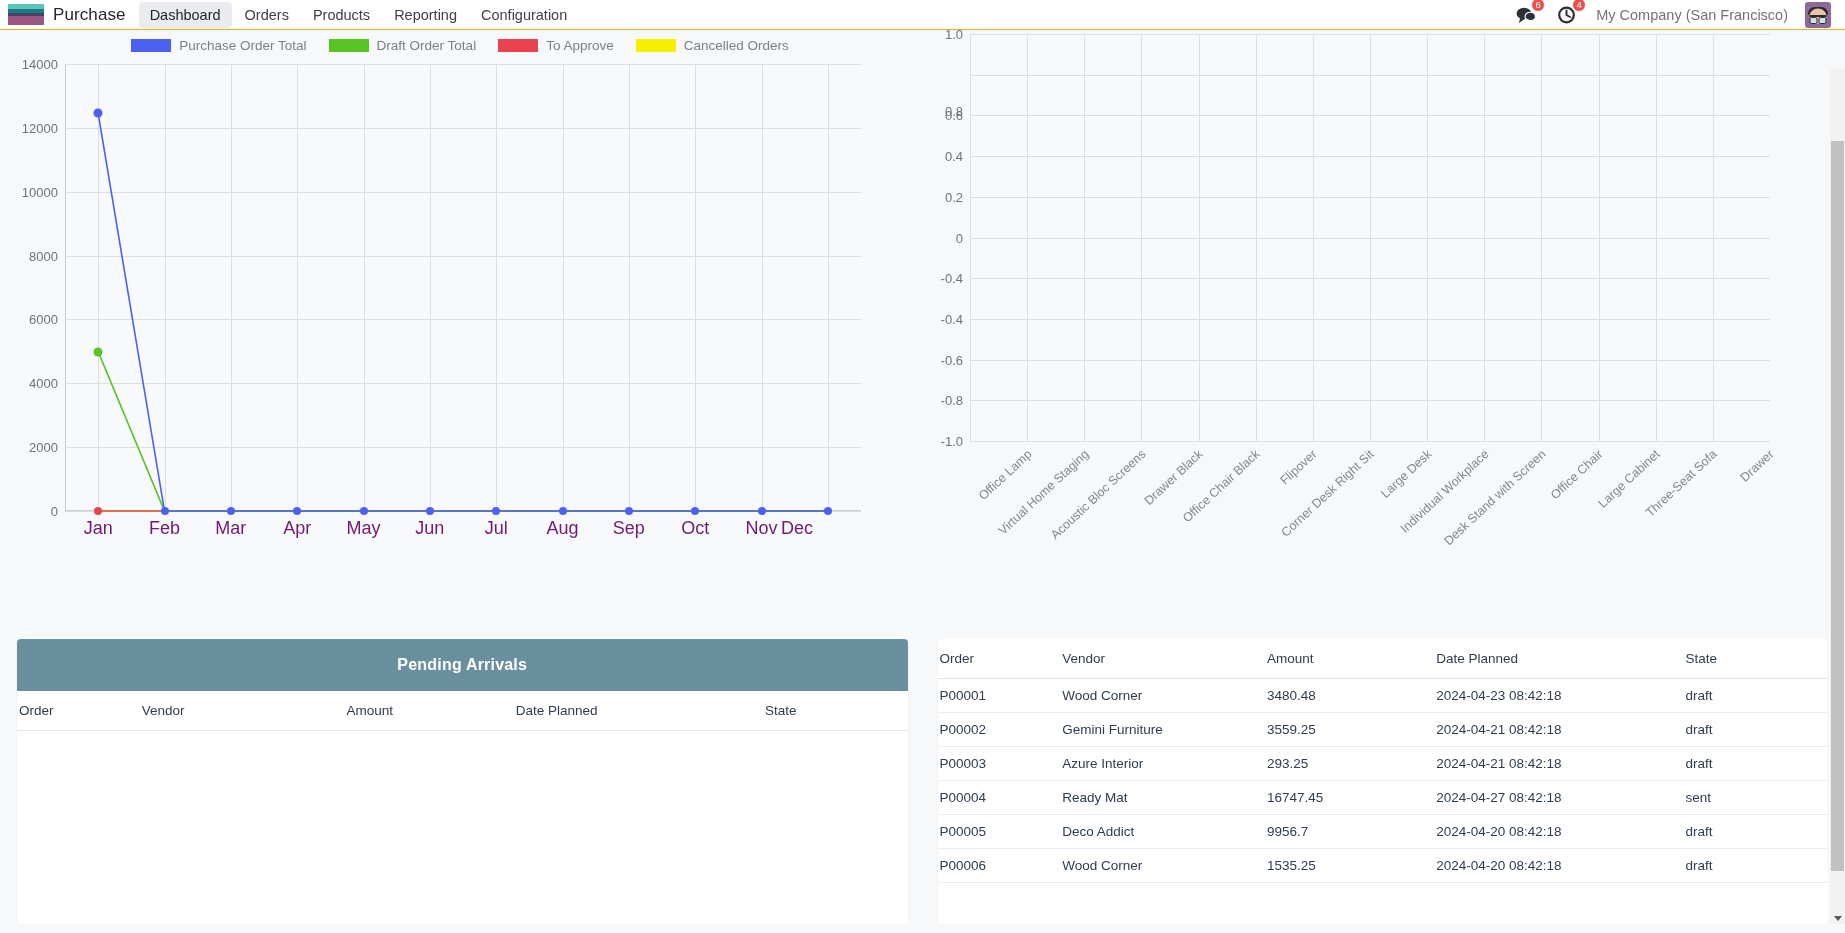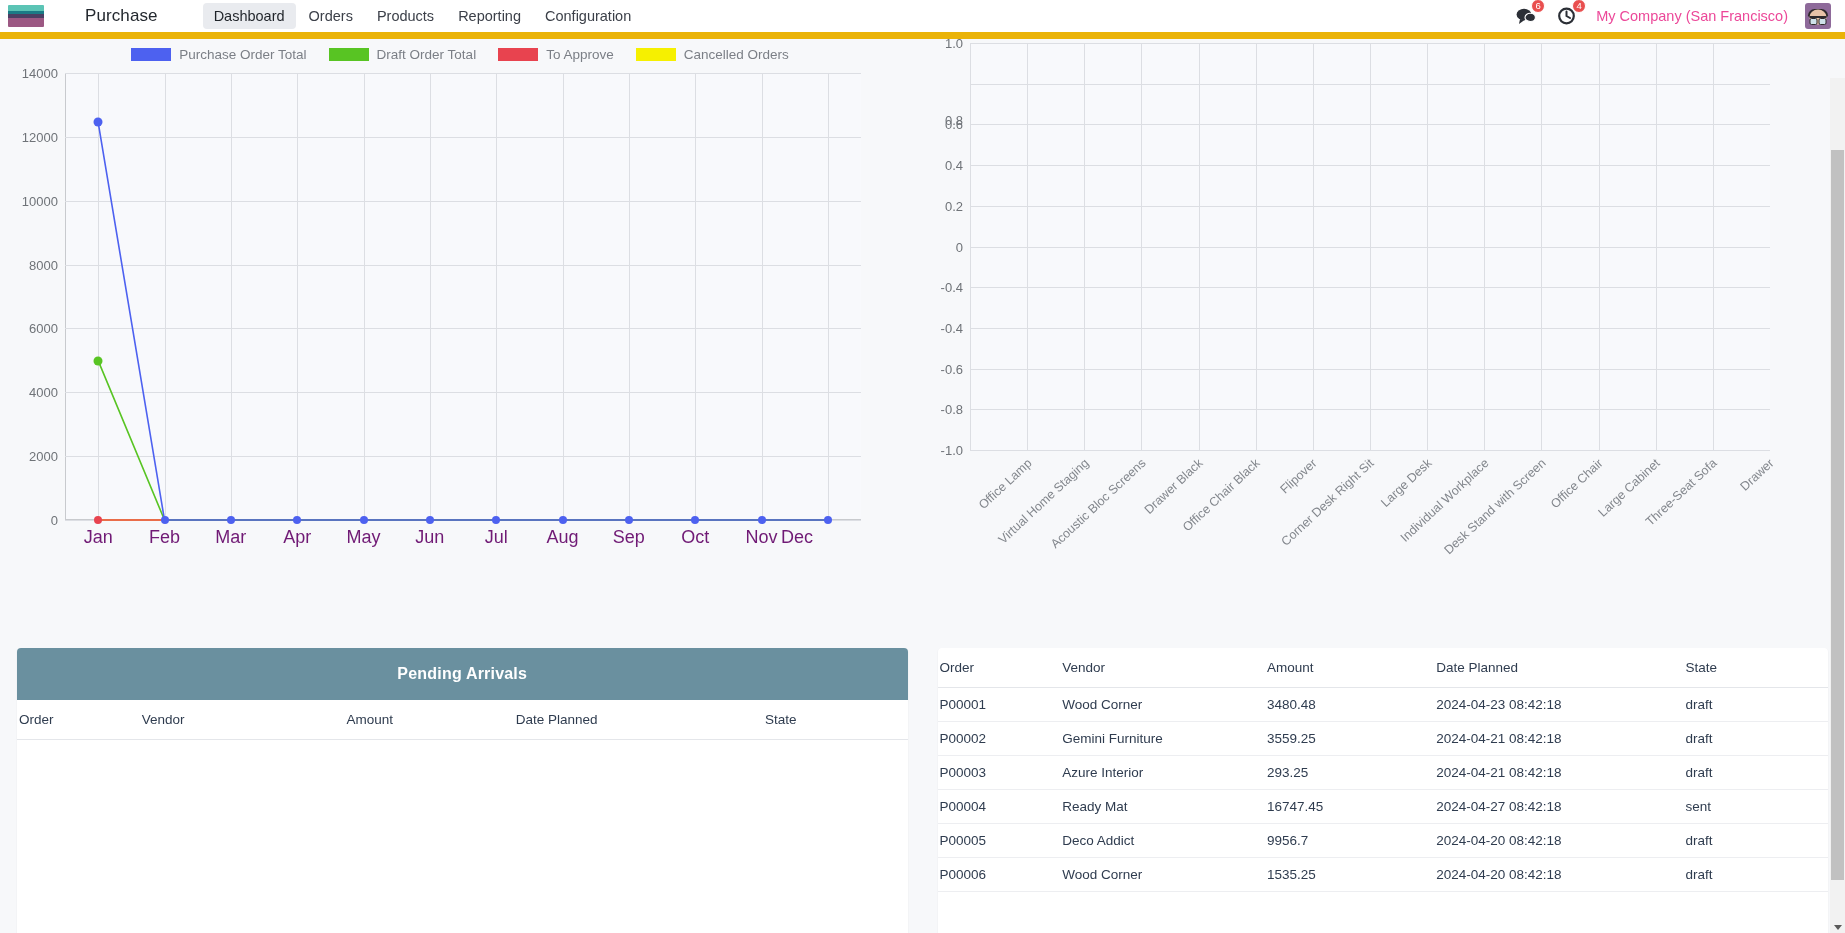--- a/index.html
+++ b/index.html
@@ -5,29 +5,28 @@
   * { box-sizing: border-box; margin: 0; padding: 0; }
   html, body {
     width: 1845px; height: 933px;
     font-family: "Liberation Sans", sans-serif;
     background: #f7f8fa;
     overflow: hidden;
   }
 
   
   .navbar {
-    height: 39px;
+    height: 30px;
     background: #ffffff;
-    border-bottom: 7px solid #eab308;
+    border-bottom: 1px solid #eab308;
     display: flex;
     align-items: center;
     padding: 0 10px 0 8px;
     position: relative;
     z-index: 30;
-    gap: 32px;
   }
   .brand-logo {
     width: 36px; height: 22px;
     display: flex; flex-direction: column;
     border-radius: 1px; overflow: hidden;
     margin-right: 9px;
   }
   .brand-logo i { display:block; width:100%; }
   .bl1 { height: 26%; background: #5bc4b5; }
   .bl2 { height: 16%; background: #1b7b86; }
@@ -54,21 +53,21 @@
   .badge {
     position: absolute; top: -5px; right: -7px;
     background: #e94f4f; color: #fff;
     font-size: 9.5px; line-height: 1;
     min-width: 14px; height: 14px;
     border-radius: 8px;
     display: flex; align-items: center; justify-content: center;
     padding: 0 3px; font-weight: 500;
     border: 1.5px solid #fff;
   }
-  .company-name { font-size: 14.5px; color: #ec4899; cursor: pointer; }
+  .company-name { font-size: 14.5px; color: #737373; cursor: pointer; }
   .avatar {
     width: 26px; height: 26px; border-radius: 3px;
     background: #8e6a9a; overflow: hidden; cursor: pointer;
     position: relative;
   }
   .avatar .face {
     position:absolute; left:50%; top:54%; transform:translate(-50%,-50%);
     width: 17px; height: 15px; border-radius: 50% 50% 45% 45%;
     background: #e8c3a7;
   }

